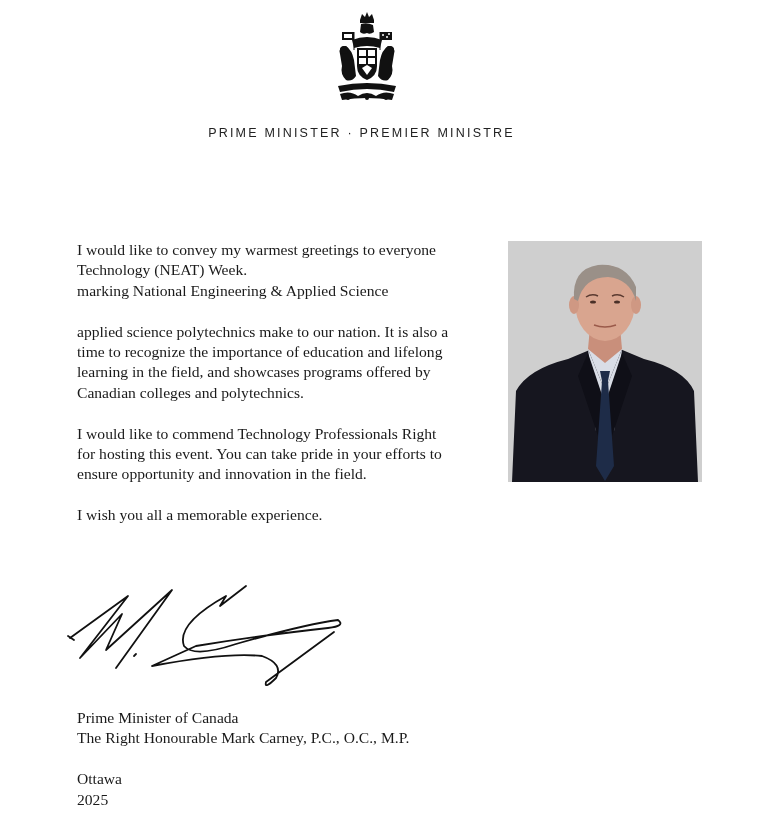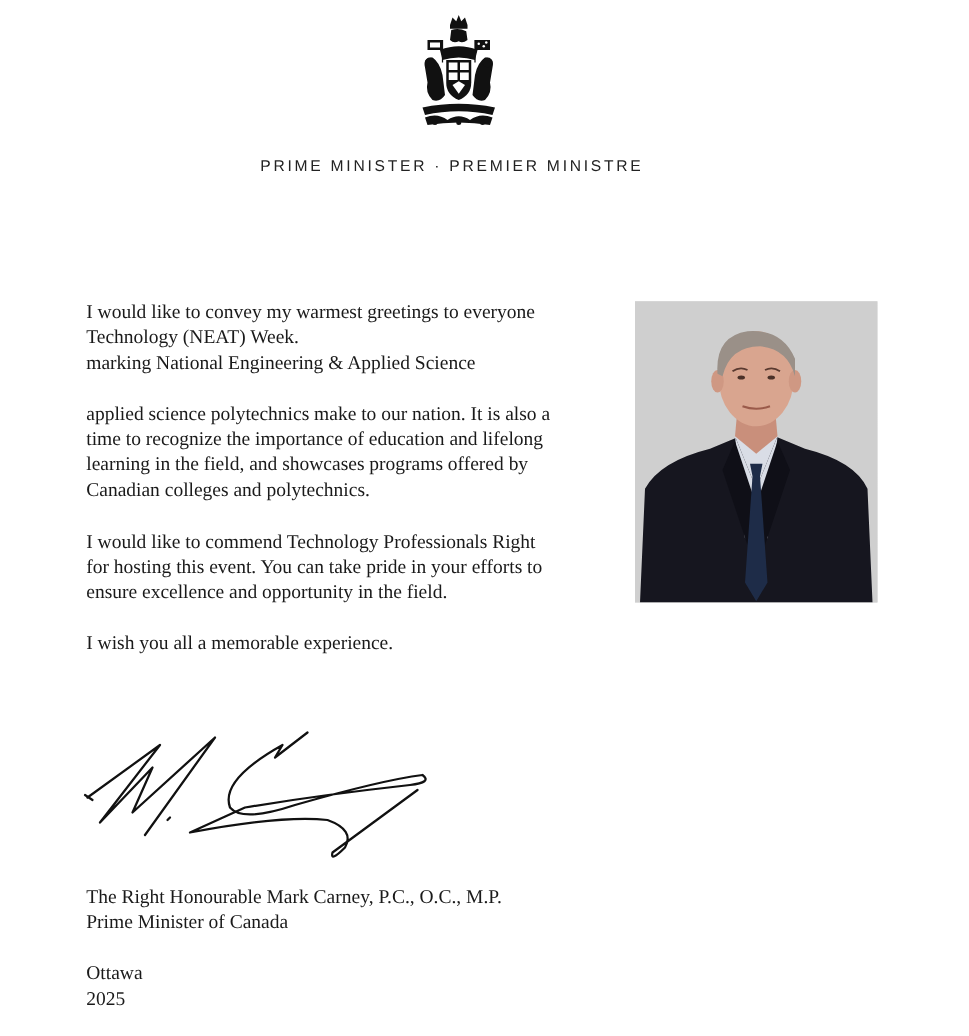--- a/index.html
+++ b/index.html
@@ -14,21 +14,21 @@
     text-align: center;
     font-family: "Liberation Sans", "DejaVu Sans", sans-serif;
     font-size: 12.5px; letter-spacing: 2.2px; color: #222;
     padding-left: 8px; box-sizing: border-box;
   }
   .body-text {
     position: absolute; left: 69px; top: 240px; width: 430px;
     font-size: 15.6px; line-height: 20.4px;
   }
   .para { margin: 0 0 20.4px 0; }
-  .line { display: block; white-space: nowrap; }
+  .line { display: block; white-space: nowrap; margin-left: 8px; }
   .portrait {
     position: absolute; left: 508px; top: 241px; width: 194px; height: 241px;
     background: linear-gradient(180deg, #d4d4d4 0%, #cacaca 100%);
     overflow: hidden;
   }
   .signature { position: absolute; left: 66px; top: 580px; width: 280px; height: 112px; }
   .closing {
     position: absolute; left: 69px; top: 708px; width: 420px;
     font-size: 15.6px; line-height: 20.4px;
   }
@@ -83,21 +83,21 @@
   </p>
   <p class="para">
     <span class="line">applied science polytechnics make to our nation. It is also a</span>
     <span class="line">time to recognize the importance of education and lifelong</span>
     <span class="line">learning in the field, and showcases programs offered by</span>
     <span class="line">Canadian colleges and polytechnics.</span>
   </p>
   <p class="para">
     <span class="line">I would like to commend Technology Professionals Right</span>
     <span class="line">for hosting this event. You can take pride in your efforts to</span>
-    <span class="line">ensure excellence and opportunity in the field.</span>
+    <span class="line">ensure opportunity and innovation in the field.</span>
   </p>
   <p class="para">
     <span class="line">I wish you all a memorable experience.</span>
   </p>
 </div>
 
 <svg class="portrait" viewBox="0 0 194 241">
   <rect width="194" height="241" fill="#cfcfcf"></rect>
 
   <path d="M4 241 L8 150 Q20 128 60 118 L84 108 L112 108 L136 118 Q176 128 186 150 L190 241 Z" fill="#16161f"></path>
@@ -130,18 +130,18 @@
 <svg class="signature" viewBox="0 0 280 112">
   <g fill="none" stroke="#111" stroke-width="1.8" stroke-linecap="round" stroke-linejoin="round">
     <path d="M4 58 L62 16 L14 78 L56 34 L40 70 L106 10 L50 88"></path>
     <path d="M8 60 L2 56"></path>
     <path d="M68 76 L70 74"></path>
     <path d="M180 6 L154 26 L160 16 Q110 44 118 66 Q128 78 170 64 Q240 44 272 40 Q280 46 262 48 Q190 56 130 66 L86 86 Q160 72 196 76 Q218 84 210 98 Q198 110 200 102 Q230 80 268 52"></path>
   </g>
 </svg>
 
 <div class="closing">
+  <span class="line">Prime Minister of Canada</span>
   <span class="line">The Right Honourable Mark Carney, P.C., O.C., M.P.</span>
-  <span class="line">Prime Minister of Canada</span>
   <span class="line" style="height:20.4px"></span>
   <span class="line">Ottawa</span>
   <span class="line">2025</span>
 </div>
 
 </body></html>

